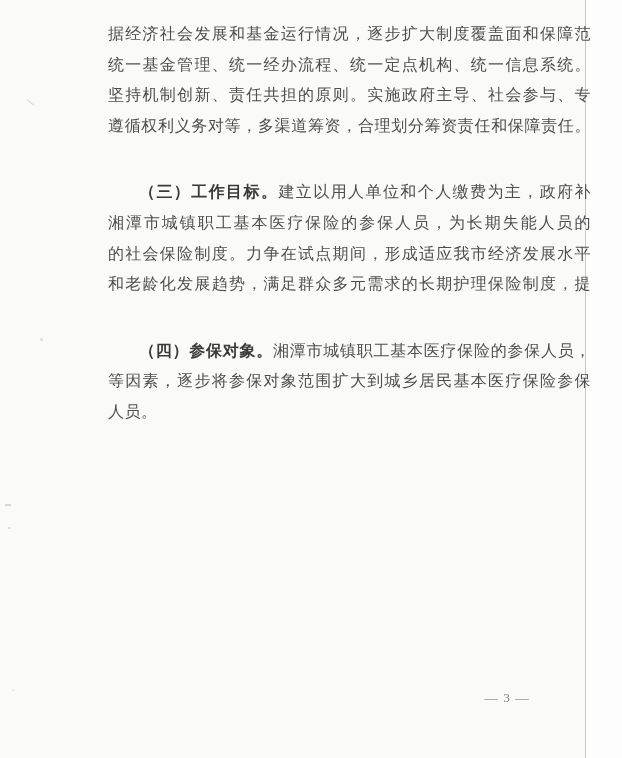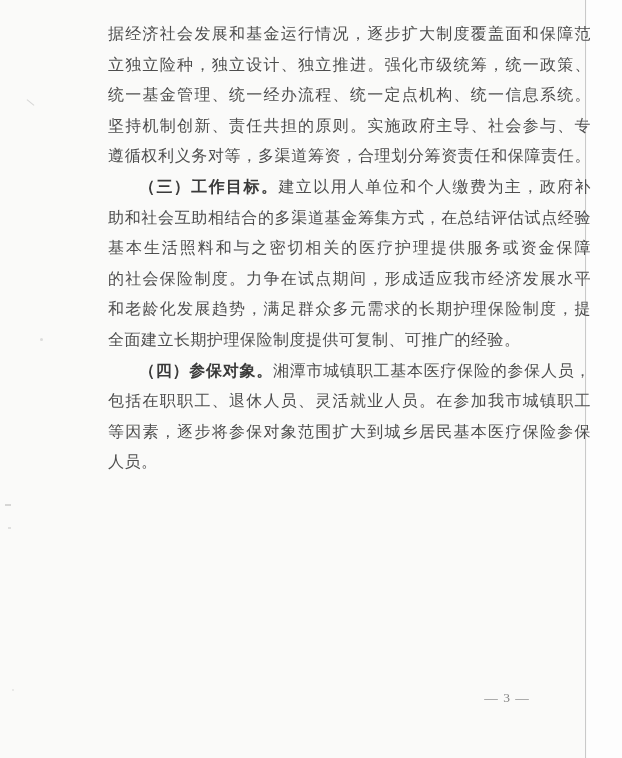--- a/index.html
+++ b/index.html
@@ -48,20 +48,21 @@
     text-align-last: left;
     white-space: nowrap;
   }
   .line.fill {
     text-align-last: justify;
     white-space: normal;
   }
   .line.indent {
     padding-left: 31px;
     box-sizing: border-box;
+    margin-top: 36px;
   }
   .bold {
     font-family: "Liberation Sans", "DejaVu Sans", sans-serif;
     font-weight: 700;
     color: #3a3a3a;
   }
   .page-number {
     position: absolute;
     left: 452px;
     top: 690px;
@@ -85,32 +86,28 @@
 </head>
 <body>
 
 <div class="canvas">
   <div class="edge-strip"></div>
   <div class="edge-line"></div>
 
   <div class="text-block">
 
   <div class="line fill"><span>据经济社会发展和基金运行情况，逐步扩大制度覆盖面和保障范</span></div>
-      <div class="line fill"><span>立独立险种，独立设计、独立推进。强化市级统筹，统一政策、</span></div>
       <div class="line fill"><span>统一基金管理、统一经办流程、统一定点机构、统一信息系统。</span></div>
       <div class="line fill"><span>坚持机制创新、责任共担的原则。实施政府主导、社会参与、专</span></div>
       <div class="line fill"><span>遵循权利义务对等，多渠道筹资，合理划分筹资责任和保障责任。</span></div>
       <div class="line indent fill"><span class="bold">（三）工作目标。</span><span>建立以用人单位和个人缴费为主，政府补</span></div>
-      <div class="line fill"><span>助和社会互助相结合的多渠道基金筹集方式，在总结评估试点经验</span></div>
-      <div class="line fill"><span>基本生活照料和与之密切相关的医疗护理提供服务或资金保障</span></div>
+      <div class="line fill"><span>湘潭市城镇职工基本医疗保险的参保人员，为长期失能人员的</span></div>
       <div class="line fill"><span>的社会保险制度。力争在试点期间，形成适应我市经济发展水平</span></div>
       <div class="line fill"><span>和老龄化发展趋势，满足群众多元需求的长期护理保险制度，提</span></div>
-      <div class="line"><span>全面建立长期护理保险制度提供可复制、可推广的经验。</span></div>
       <div class="line indent fill"><span class="bold">（四）参保对象。</span><span>湘潭市城镇职工基本医疗保险的参保人员，</span></div>
-      <div class="line fill"><span>包括在职职工、退休人员、灵活就业人员。在参加我市城镇职工</span></div>
       <div class="line fill"><span>等因素，逐步将参保对象范围扩大到城乡居民基本医疗保险参保</span></div>
       <div class="line"><span>人员。</span></div>
     </div>
 
   <div class="page-number">— 3 —</div>
 
   <div class="artifact a1"></div>
   <div class="artifact a2"></div>
   <div class="artifact a3"></div>
   <div class="artifact a4"></div>

